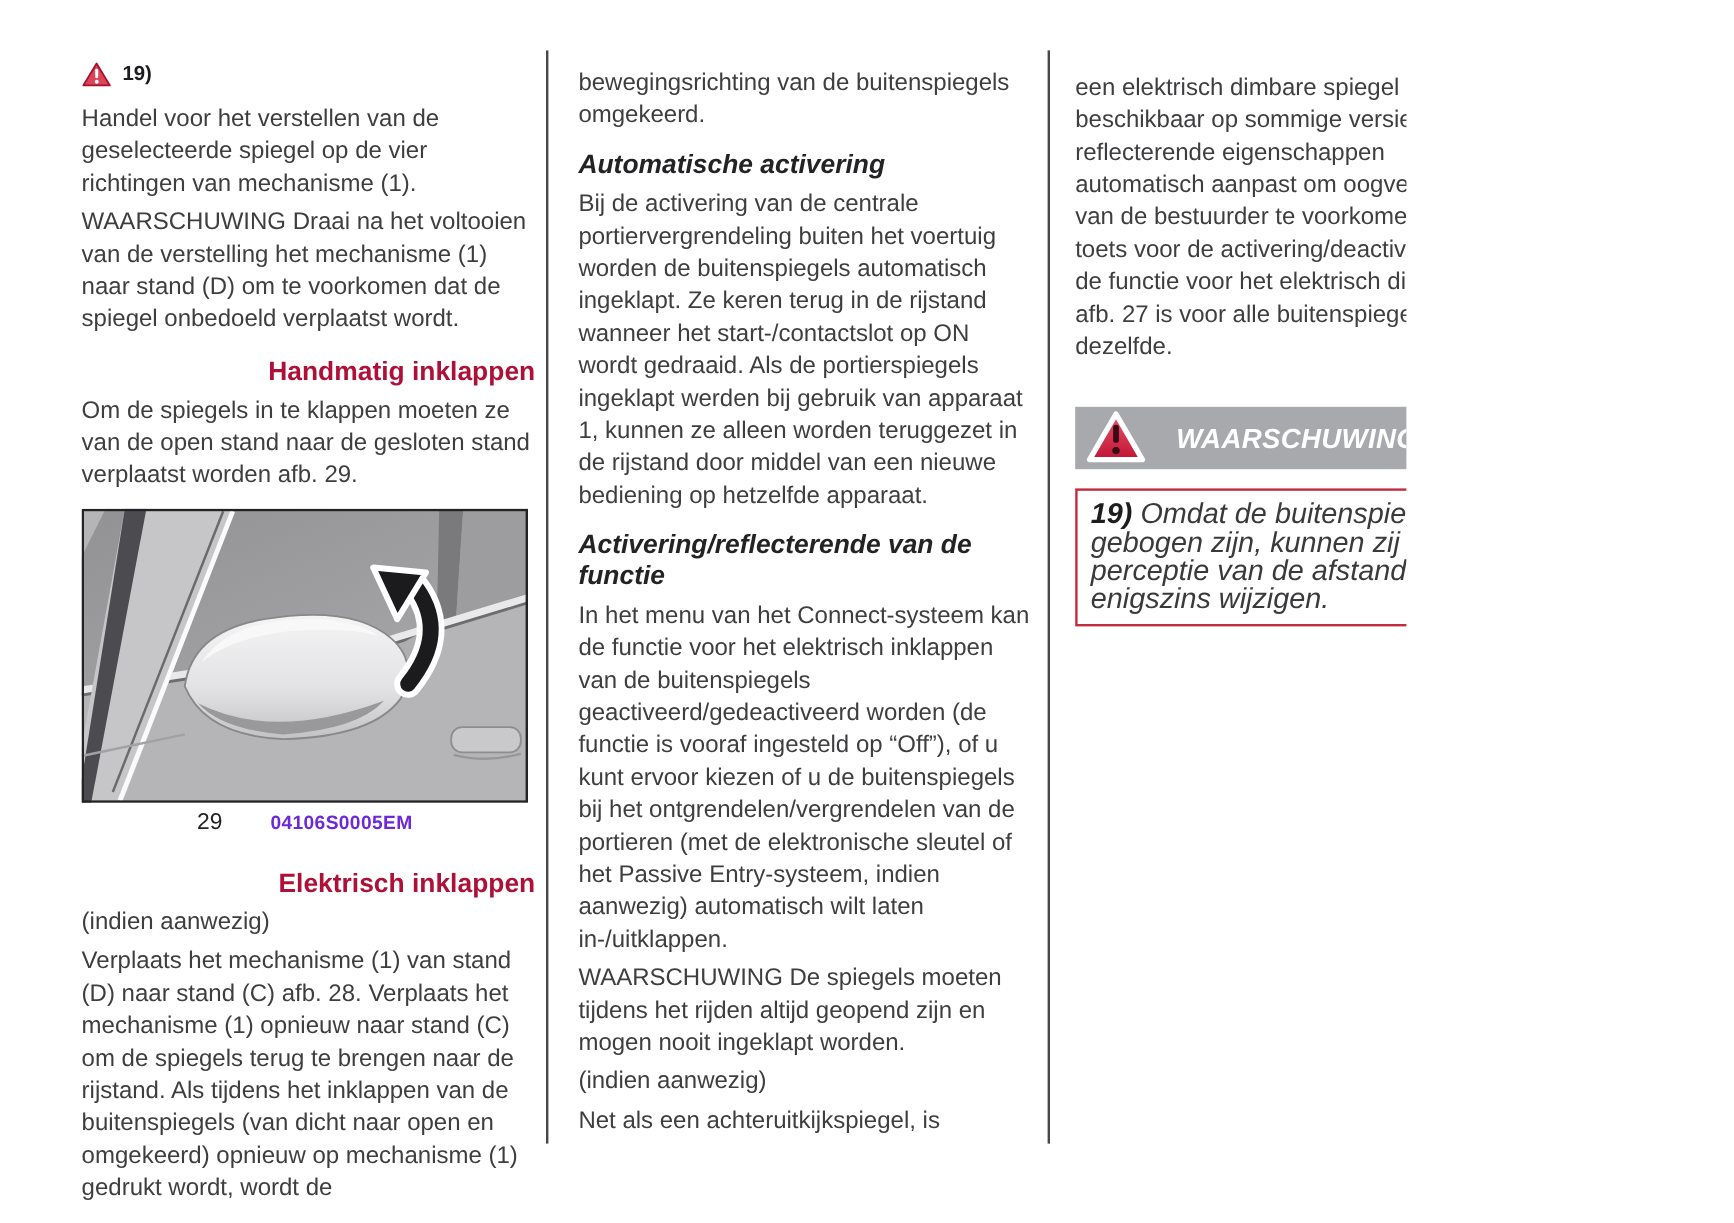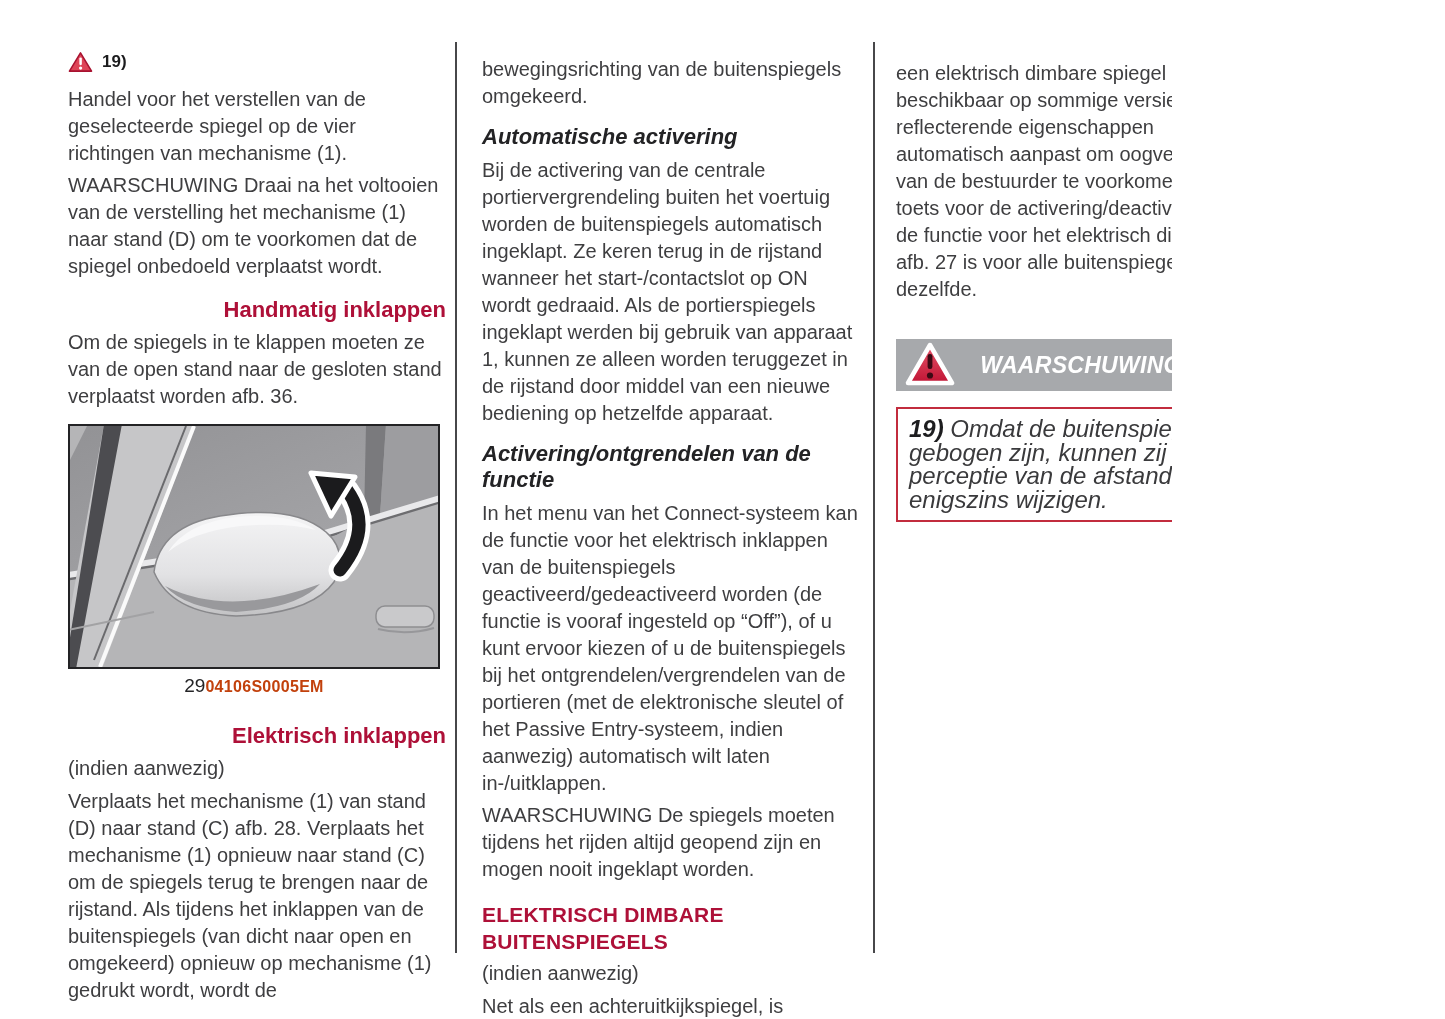--- a/index.html
+++ b/index.html
@@ -20,21 +20,21 @@
   .subnote{margin:0 0 6px 0;font-size:20px;line-height:27px;color:#3e3e40;}
   .vline{position:absolute;top:42px;width:2px;height:911px;background:#47474a;}
   #divider1{left:455px;}
   #divider2{left:873px;}
 
   
   .fig{position:relative;width:372px;height:245px;margin:14px 0 6px 0;}
   .fig svg{display:block;}
   .fig-caption{display:flex;justify-content:center;align-items:baseline;width:372px;margin-top:4px;}
   .fig-num{font-size:19px;color:#242426;}
-  .fig-code{font-size:16px;font-weight:bold;color:#c2410c;letter-spacing:.3px;}
+  .fig-code{font-size:16px;font-weight:bold;color:#6d28d9;letter-spacing:.3px;padding-left:40px;}
 
   
   .warnbox{position:relative;margin-top:36px;height:52px;background:#a7a9ac;}
   .warnbox .tri{position:absolute;left:9px;top:3px;}
   .warn-title{position:absolute;left:0;right:0;top:0;bottom:0;display:flex;align-items:center;justify-content:center;
     color:#ffffff;font-weight:bold;font-style:italic;font-size:23px;letter-spacing:.3px;}
   
   .notebox{margin-top:16px;border:2px solid #c22c3e;padding:8px 11px 9px 11px;font-style:italic;font-size:24px;line-height:23.5px;color:#3a3a3c;}
   .notebox .noteref{font-weight:bold;color:#1d1d1f;}
 
@@ -58,21 +58,21 @@
       <svg width="25" height="22" viewBox="0 0 26 22">
         <path d="M13,1.5 L24.5,20.5 H1.5 Z" fill="#de4457" stroke="#a81230" stroke-width="1.6" stroke-linejoin="round"></path>
         <rect x="11.8" y="6.2" width="2.6" height="8.2" rx="1.2" fill="#ffffff"></rect>
         <circle cx="13.1" cy="17.3" r="1.7" fill="#ffffff"></circle>
       </svg>
       <span class="ref-label">19)</span>
     </div>
     <p class="body">Handel voor het verstellen van de geselecteerde spiegel op de vier richtingen van mechanisme (1).</p>
     <p class="body">WAARSCHUWING Draai na het voltooien van de verstelling het mechanisme (1) naar stand (D) om te voorkomen dat de spiegel onbedoeld verplaatst wordt.</p>
     <h3 class="redhead">Handmatig inklappen</h3>
-    <p class="body">Om de spiegels in te klappen moeten ze van de open stand naar de gesloten stand verplaatst worden afb. 36.</p>
+    <p class="body">Om de spiegels in te klappen moeten ze van de open stand naar de gesloten stand verplaatst worden afb. 29.</p>
 
     <div class="fig">
       <svg width="372" height="245" viewBox="0 0 372 245">
         <defs>
           <linearGradient id="glassg" x1="0" y1="0" x2="1" y2="1">
             <stop offset="0" stop-color="#929295"></stop>
               <stop offset="1" stop-color="#a9a9ac"></stop>
           </linearGradient>
           <linearGradient id="mirrorg" x1="0" y1="0" x2="0" y2="1">
             <stop offset="0" stop-color="#f4f4f5"></stop>
@@ -121,24 +121,23 @@
     <p class="subnote">(indien aanwezig)</p>
     <p class="body">Verplaats het mechanisme (1) van stand (D) naar stand (C) afb. 28. Verplaats het mechanisme (1) opnieuw naar stand (C) om de spiegels terug te brengen naar de rijstand. Als tijdens het inklappen van de buitenspiegels (van dicht naar open en omgekeerd) opnieuw op mechanisme (1) gedrukt wordt, wordt de</p>
   </div>
 
   <div class="vline" id="divider1"></div>
 
   <div id="col2" class="col">
     <p class="body">bewegingsrichting van de buitenspiegels omgekeerd.</p>
     <h4 class="italhead">Automatische activering</h4>
     <p class="body">Bij de activering van de centrale portiervergrendeling buiten het voertuig worden de buitenspiegels automatisch ingeklapt. Ze keren terug in de rijstand wanneer het start-/contactslot op ON wordt gedraaid. Als de portierspiegels ingeklapt werden bij gebruik van apparaat 1, kunnen ze alleen worden teruggezet in de rijstand door middel van een nieuwe bediening op hetzelfde apparaat.</p>
-    <h4 class="italhead">Activering/ontgrendelen van de functie</h4>
+    <h4 class="italhead">Activering/reflecterende van de functie</h4>
     <p class="body">In het menu van het Connect-systeem kan de functie voor het elektrisch inklappen van de buitenspiegels geactiveerd/gedeactiveerd worden (de functie is vooraf ingesteld op “Off”), of u kunt ervoor kiezen of u de buitenspiegels bij het ontgrendelen/vergrendelen van de portieren (met de elektronische sleutel of het Passive Entry-systeem, indien aanwezig) automatisch wilt laten in-/uitklappen.</p>
     <p class="body">WAARSCHUWING De spiegels moeten tijdens het rijden altijd geopend zijn en mogen nooit ingeklapt worden.</p>
-    <h3 class="redhead-caps">ELEKTRISCH DIMBARE BUITENSPIEGELS</h3>
     <p class="subnote">(indien aanwezig)</p>
     <p class="body">Net als een achteruitkijkspiegel, is</p>
   </div>
 
   <div class="vline" id="divider2"></div>
 
   <div id="col3" class="col">
     <p class="body">een elektrisch dimbare spiegel ook beschikbaar op sommige versies, die zijn reflecterende eigenschappen automatisch aanpast om oogverblinding van de bestuurder te voorkomen. De toets voor de activering/deactivering van de functie voor het elektrisch dimmen afb. 27 is voor alle buitenspiegels dezelfde.</p>
 
     <div class="warnbox">

